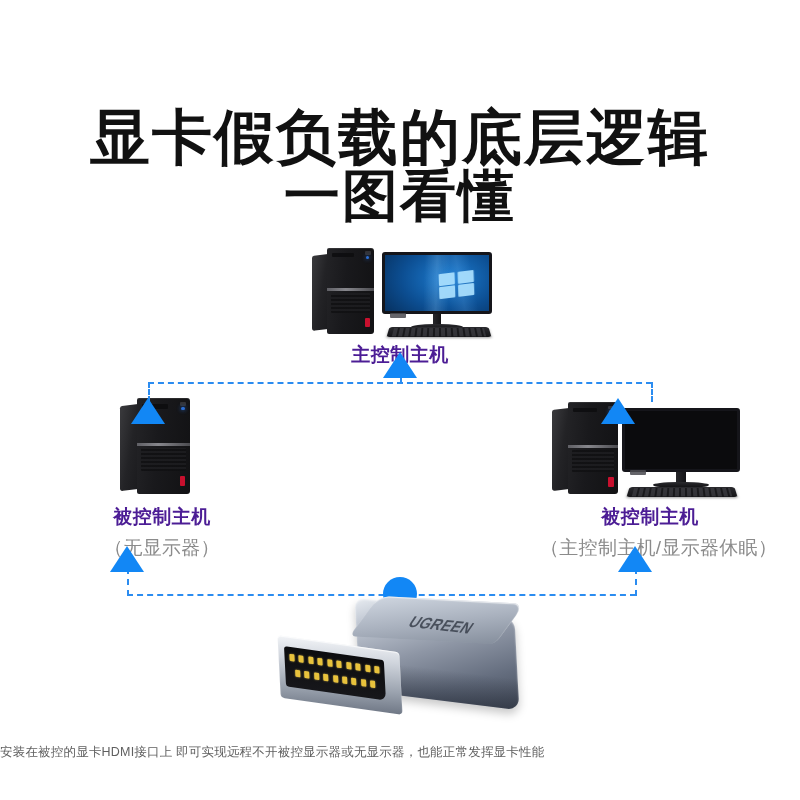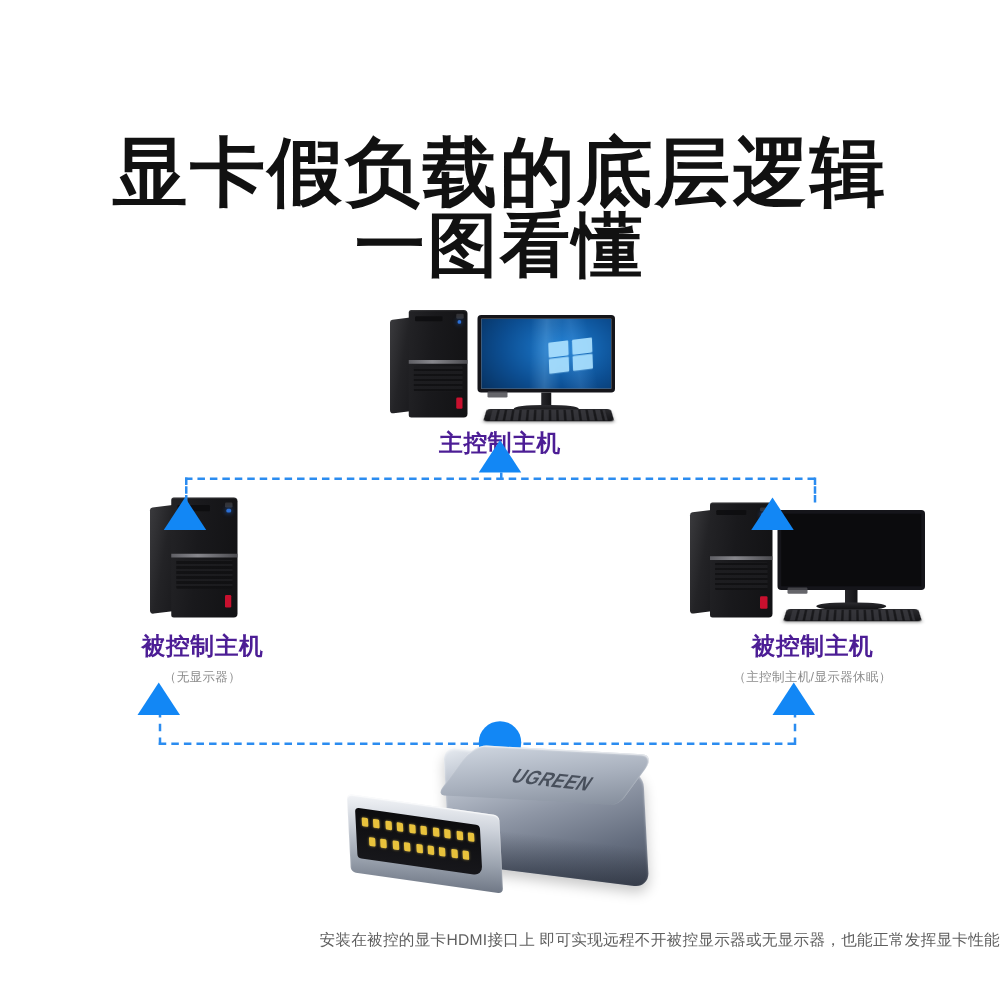--- a/index.html
+++ b/index.html
@@ -20,21 +20,21 @@
   .title-line-1 { font-size: 56px; }
   .title-line-2 { font-size: 60px; margin-top: 12px; }
 
   
   .node { position: absolute; }
   .node-label {
     text-align: center; font-weight: bold; color: #4c1d95;
     font-size: 19px; white-space: nowrap; letter-spacing: .5px;
   }
   .node-sublabel {
-    text-align: center; color: #8b8b8b; font-size: 10px;
+    text-align: center; color: #8b8b8b; font-size: 19px;
     white-space: nowrap; margin-top: 5px; letter-spacing: .3px;
   }
 
   
   .tower { position: relative; }
   .tower .side {
     position: absolute; left: 0; top: 6px; bottom: 5px; width: 26%;
     background: linear-gradient(100deg, #3a3a3d 0%, #232326 55%, #1b1b1e 100%);
     transform: skewY(-7deg); transform-origin: right center;
     border-radius: 2px 0 0 3px;
@@ -189,21 +189,21 @@
     position:absolute; left:5px; top:7px; right:5px; height:9px;
     display:flex; justify-content:space-between;
   }
   .hdmi-pins.row2 { top: 22px; left:10px; right:10px; }
   .hdmi-pins i {
     width:5px; height:7px; background:#e8c23c; border-radius:1px;
     box-shadow:0 0 2px rgba(255,220,100,.6);
   }
 
   .caption {
-    position:absolute; left:0; top:744px; width:800px; text-align:right;
+    position:absolute; left:0; top:744px; width:800px; text-align:left;
     font-size:12.5px; color:#5f5f5f; letter-spacing:.2px; white-space:nowrap;
   }
   .plug-label {
     position:absolute; left:0; top:716px; width:800px; text-align:center;
     font-size:18px; font-weight:bold; color:#1b1b1b; letter-spacing:.5px;
   }
 </style>
 </head>
 <body>
 

